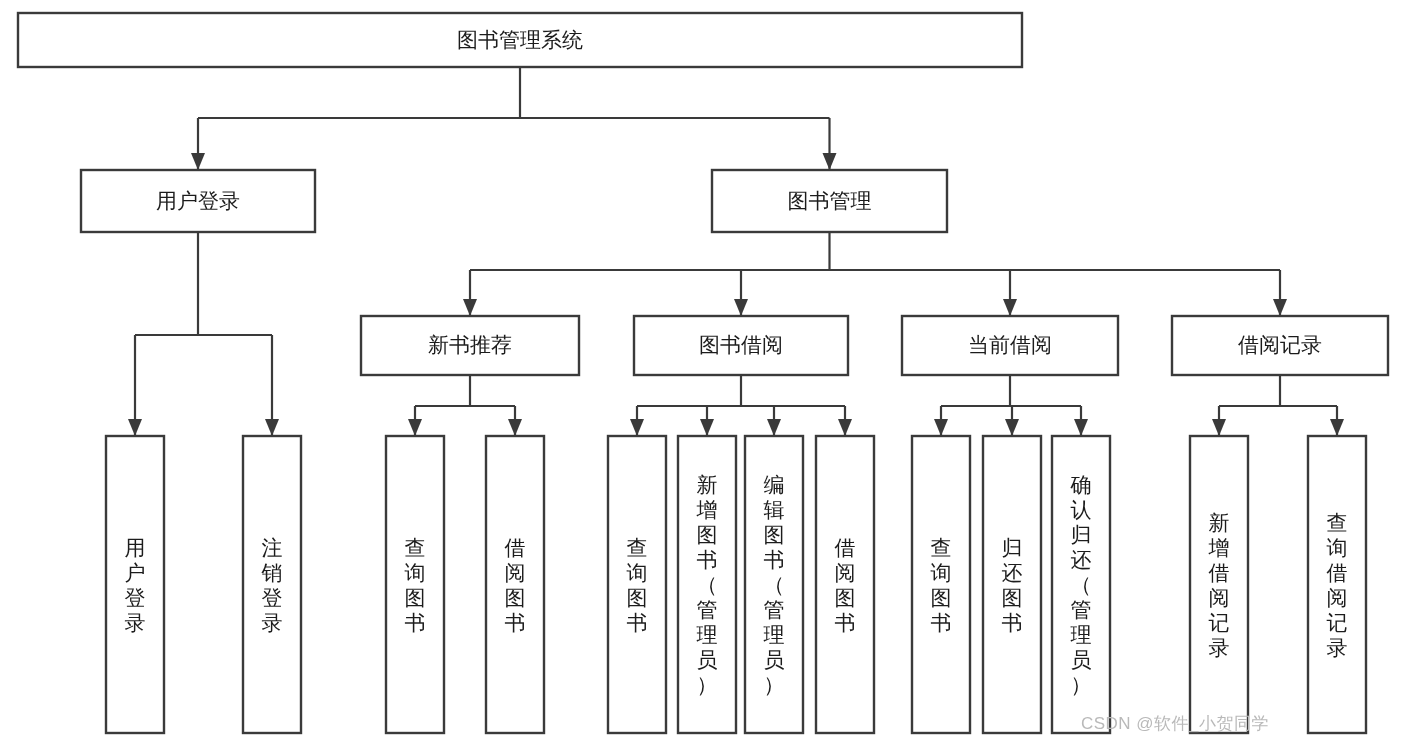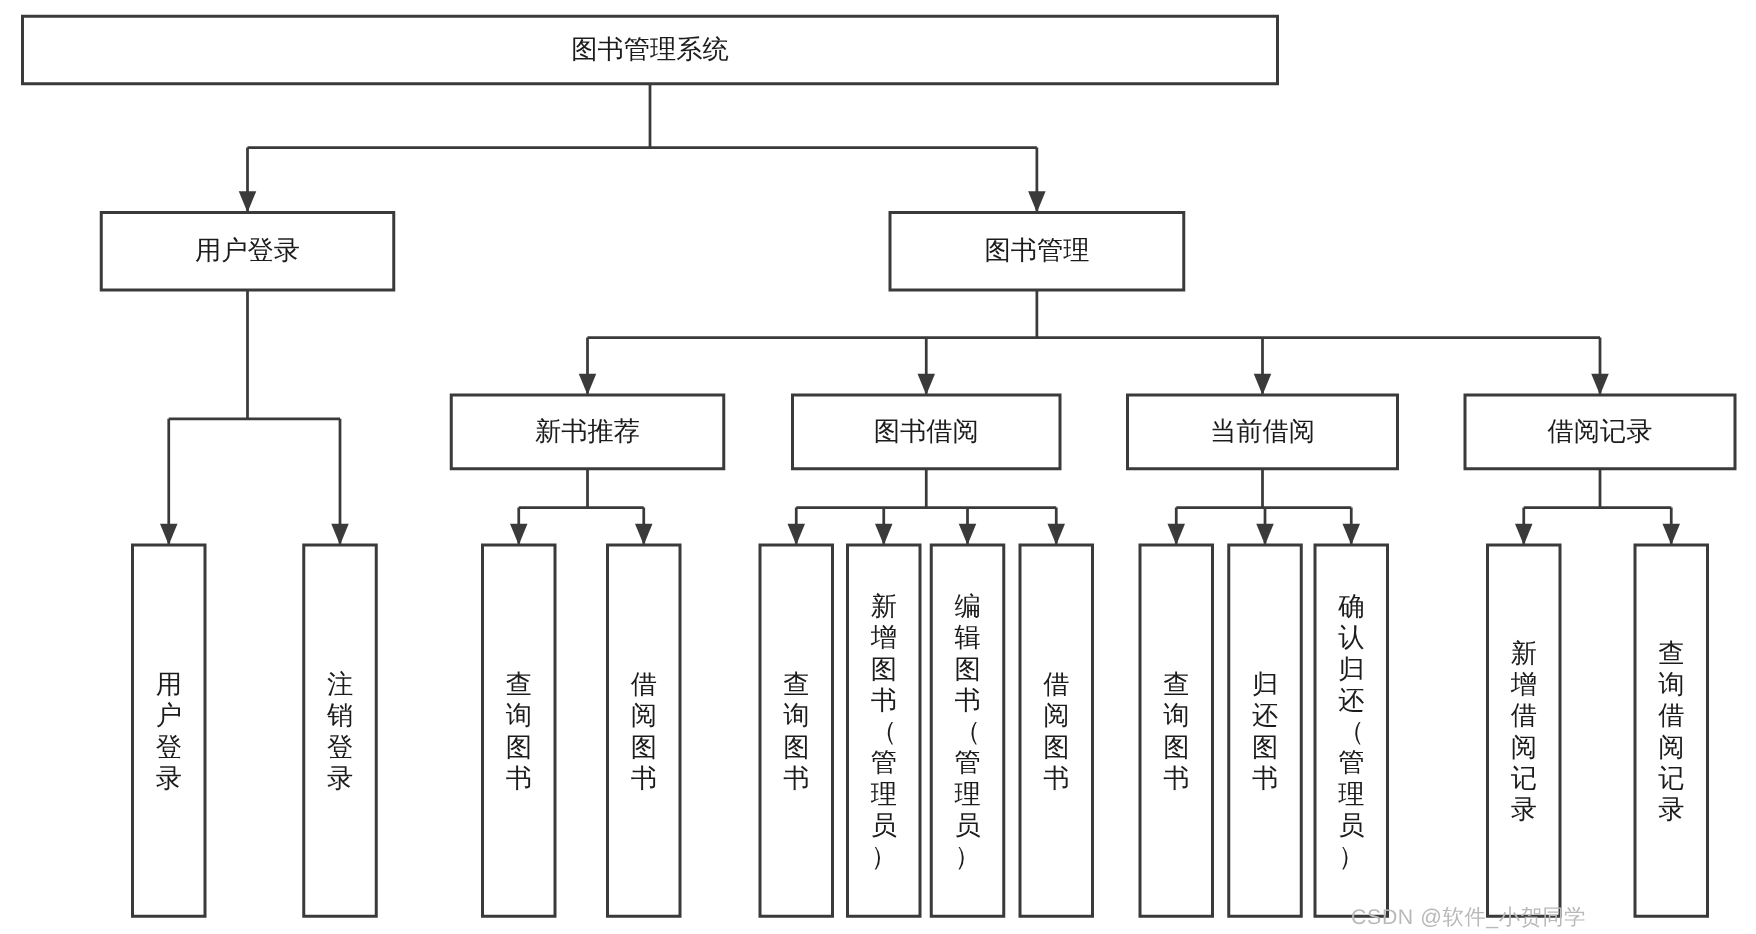--- a/index.html
+++ b/index.html
@@ -52,21 +52,21 @@
   }
   .node-label-vertical {
     fill: #1c1c1c;
     font-family: "Liberation Sans", "DejaVu Sans", sans-serif;
     font-size: 21px;
     text-anchor: middle;
   }
   .watermark-text {
     position: absolute;
     right: 8px;
-    bottom: 2px;
+    bottom: 12px;
     color: #b9b9b9;
     font-size: 17px;
     font-family: "Liberation Sans", "DejaVu Sans", sans-serif;
     letter-spacing: 0.5px;
     white-space: nowrap;
     user-select: none;
   }
 </style>
 </head>
 <body>

